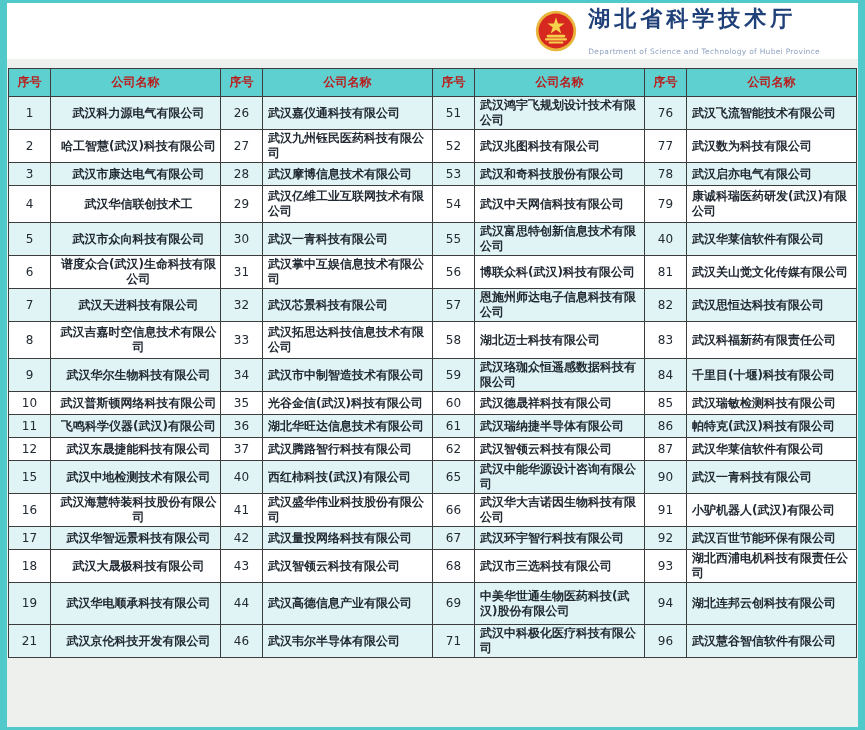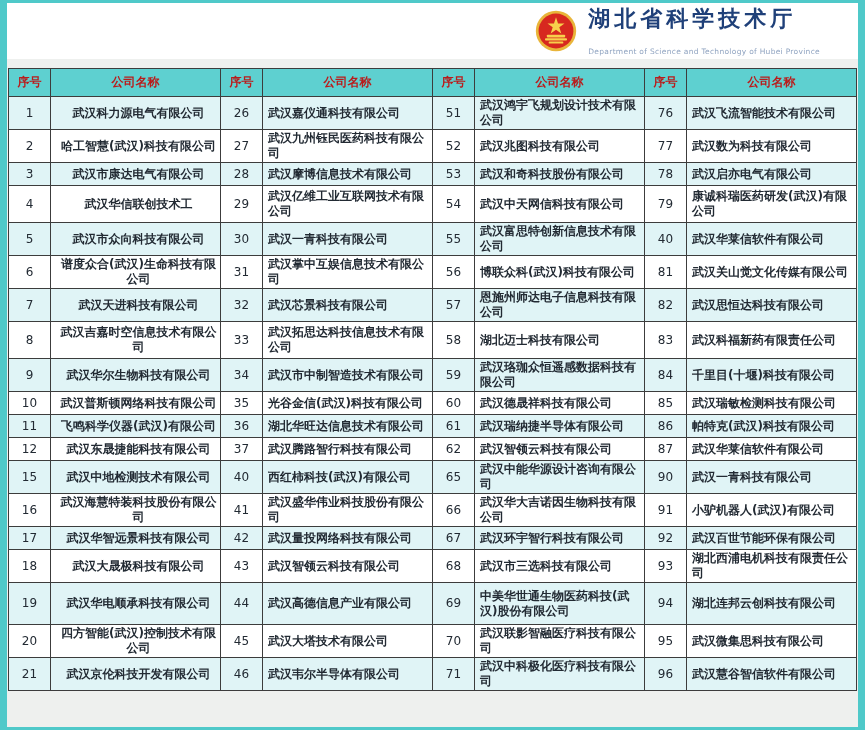--- a/index.html
+++ b/index.html
@@ -271,30 +271,20 @@
           <tr class="odd" style="height: 42px;">
             <td class="sn">19</td>
             <td class="cn center">武汉华电顺承科技有限公司</td>
             <td class="sn">44</td>
             <td class="cn">武汉高德信息产业有限公司</td>
             <td class="sn">69</td>
             <td class="cn">中美华世通生物医药科技(武汉)股份有限公司</td>
             <td class="sn">94</td>
             <td class="cn">湖北连邦云创科技有限公司</td>
           </tr>
-          <tr class="even">
-            <td class="sn">20</td>
-            <td class="cn center">四方智能(武汉)控制技术有限公司</td>
-            <td class="sn">45</td>
-            <td class="cn">武汉大塔技术有限公司</td>
-            <td class="sn">70</td>
-            <td class="cn">武汉联影智融医疗科技有限公司</td>
-            <td class="sn">95</td>
-            <td class="cn">武汉微集思科技有限公司</td>
-          </tr>
           <tr class="odd">
             <td class="sn">21</td>
             <td class="cn center">武汉京伦科技开发有限公司</td>
             <td class="sn">46</td>
             <td class="cn">武汉韦尔半导体有限公司</td>
             <td class="sn">71</td>
             <td class="cn">武汉中科极化医疗科技有限公司</td>
             <td class="sn">96</td>
             <td class="cn">武汉慧谷智信软件有限公司</td>
           </tr>

